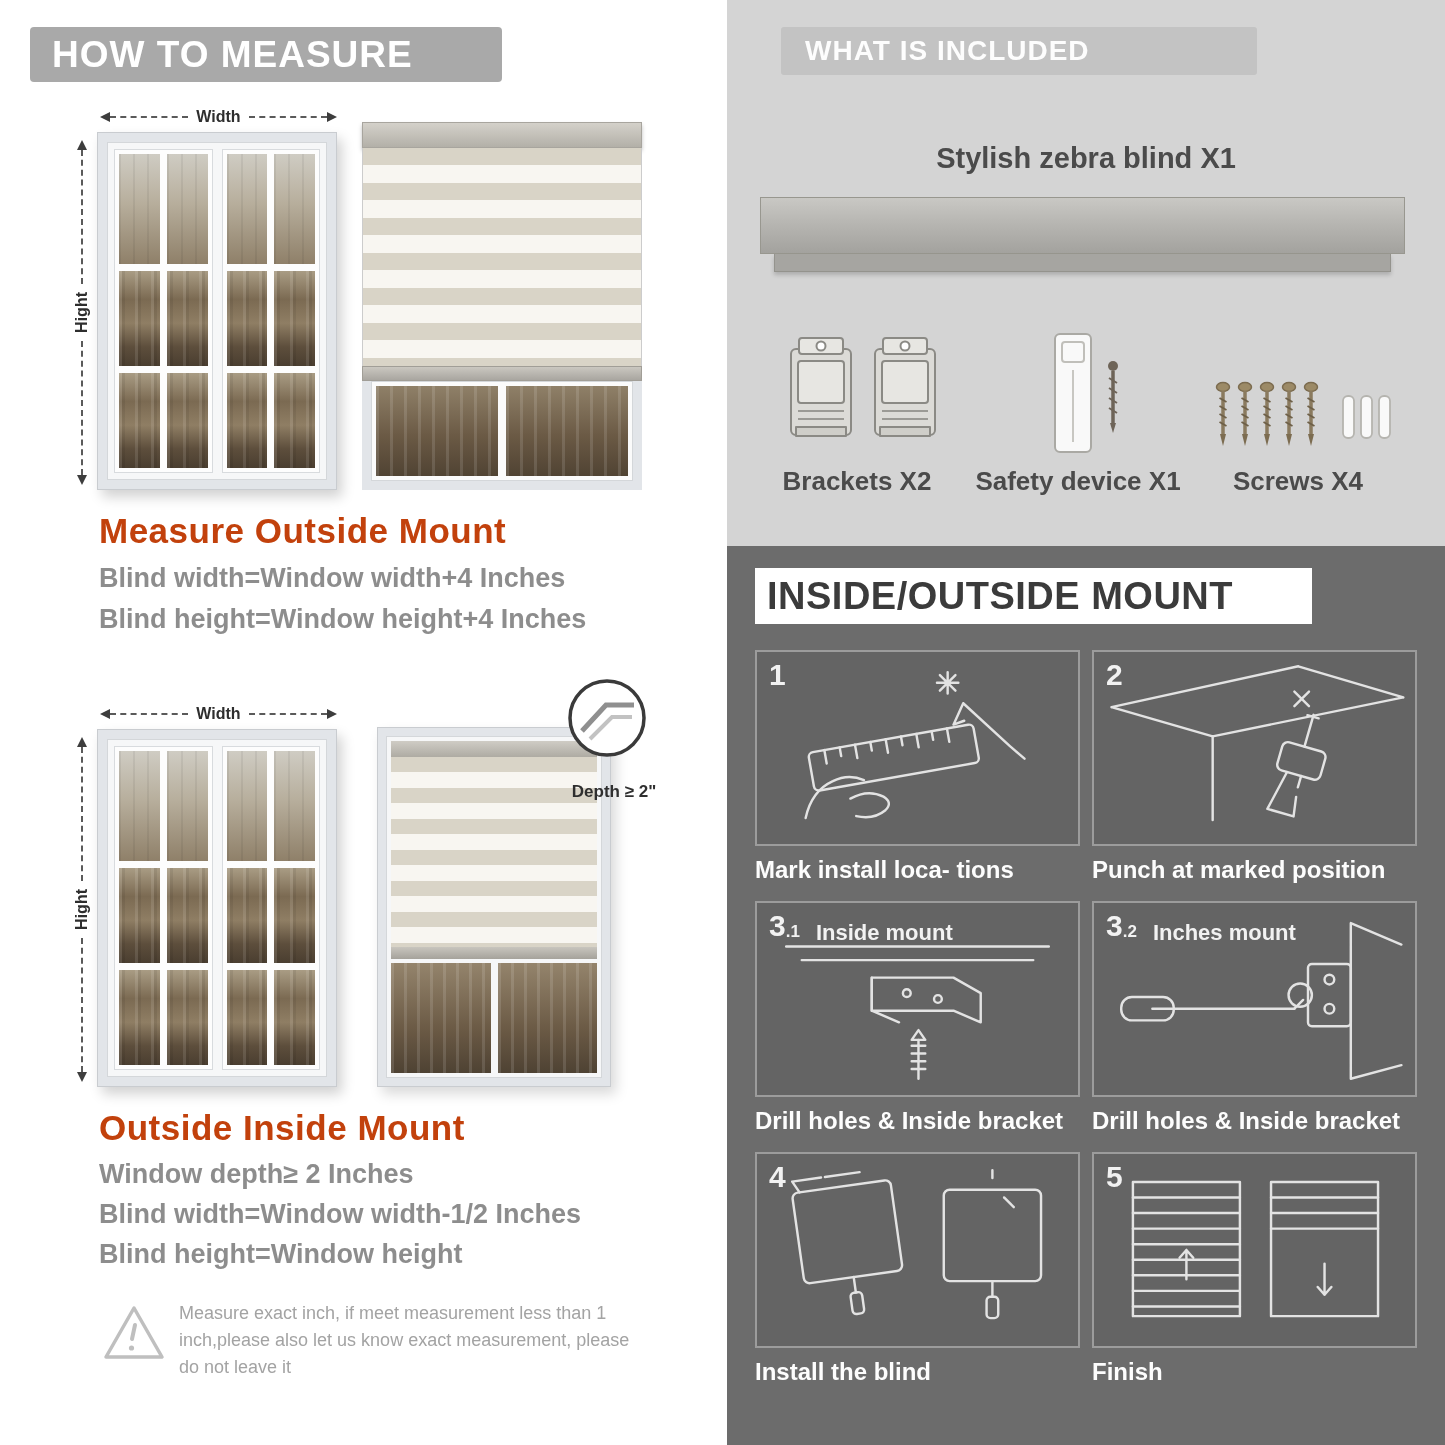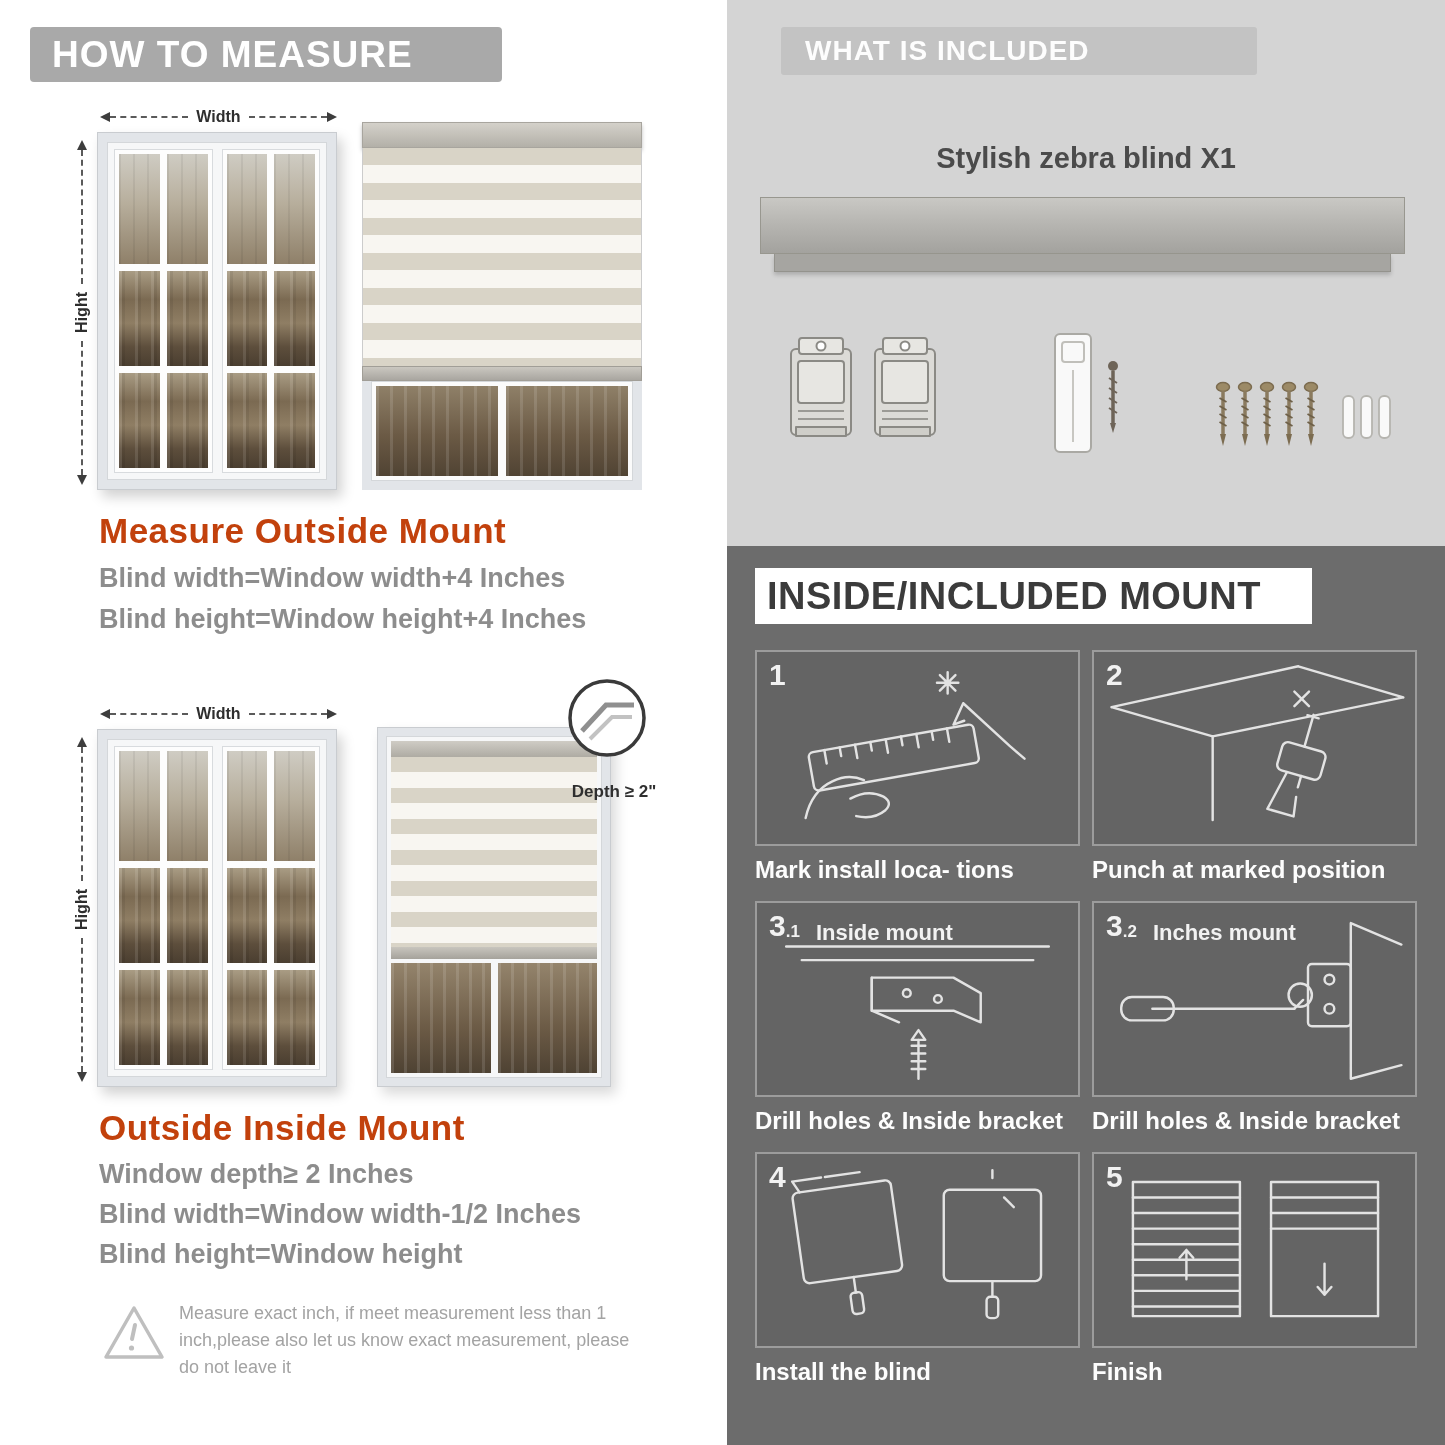--- a/index.html
+++ b/index.html
@@ -306,27 +306,32 @@
         <use href="#scrw" x="22"></use>
           <use href="#scrw" x="44"></use>
           <use href="#scrw" x="66"></use>
           <use href="#scrw" x="88"></use>
         <rect x="128" y="18" width="11" height="42" rx="5" fill="rgba(255,255,255,0.85)" stroke="#b5b4af" stroke-width="1.8"></rect>
         <rect x="146" y="18" width="11" height="42" rx="5" fill="rgba(255,255,255,0.85)" stroke="#b5b4af" stroke-width="1.8"></rect>
         <rect x="164" y="18" width="11" height="42" rx="5" fill="rgba(255,255,255,0.85)" stroke="#b5b4af" stroke-width="1.8"></rect>
       </svg>
     </div>
 
+    <div class="inc-labels">
+      <span class="il-1">Brackets X2</span>
+      <span class="il-2">Safety device X1</span>
+      <span class="il-3">Screws X4</span>
+    </div>
 
   </section>
 
   <section class="right-bottom">
 
     <div class="iom-header">
-      <span>INSIDE/INCLUDED MOUNT</span>
+      <span>INSIDE/OUTSIDE MOUNT</span>
     </div>
 
     <div class="steps">
 
       <div class="step">
         <div class="panel">
           <div class="shead">
             <span class="snum">1</span>
             <span class="ssub"></span>
             <span class="silbl"></span>

